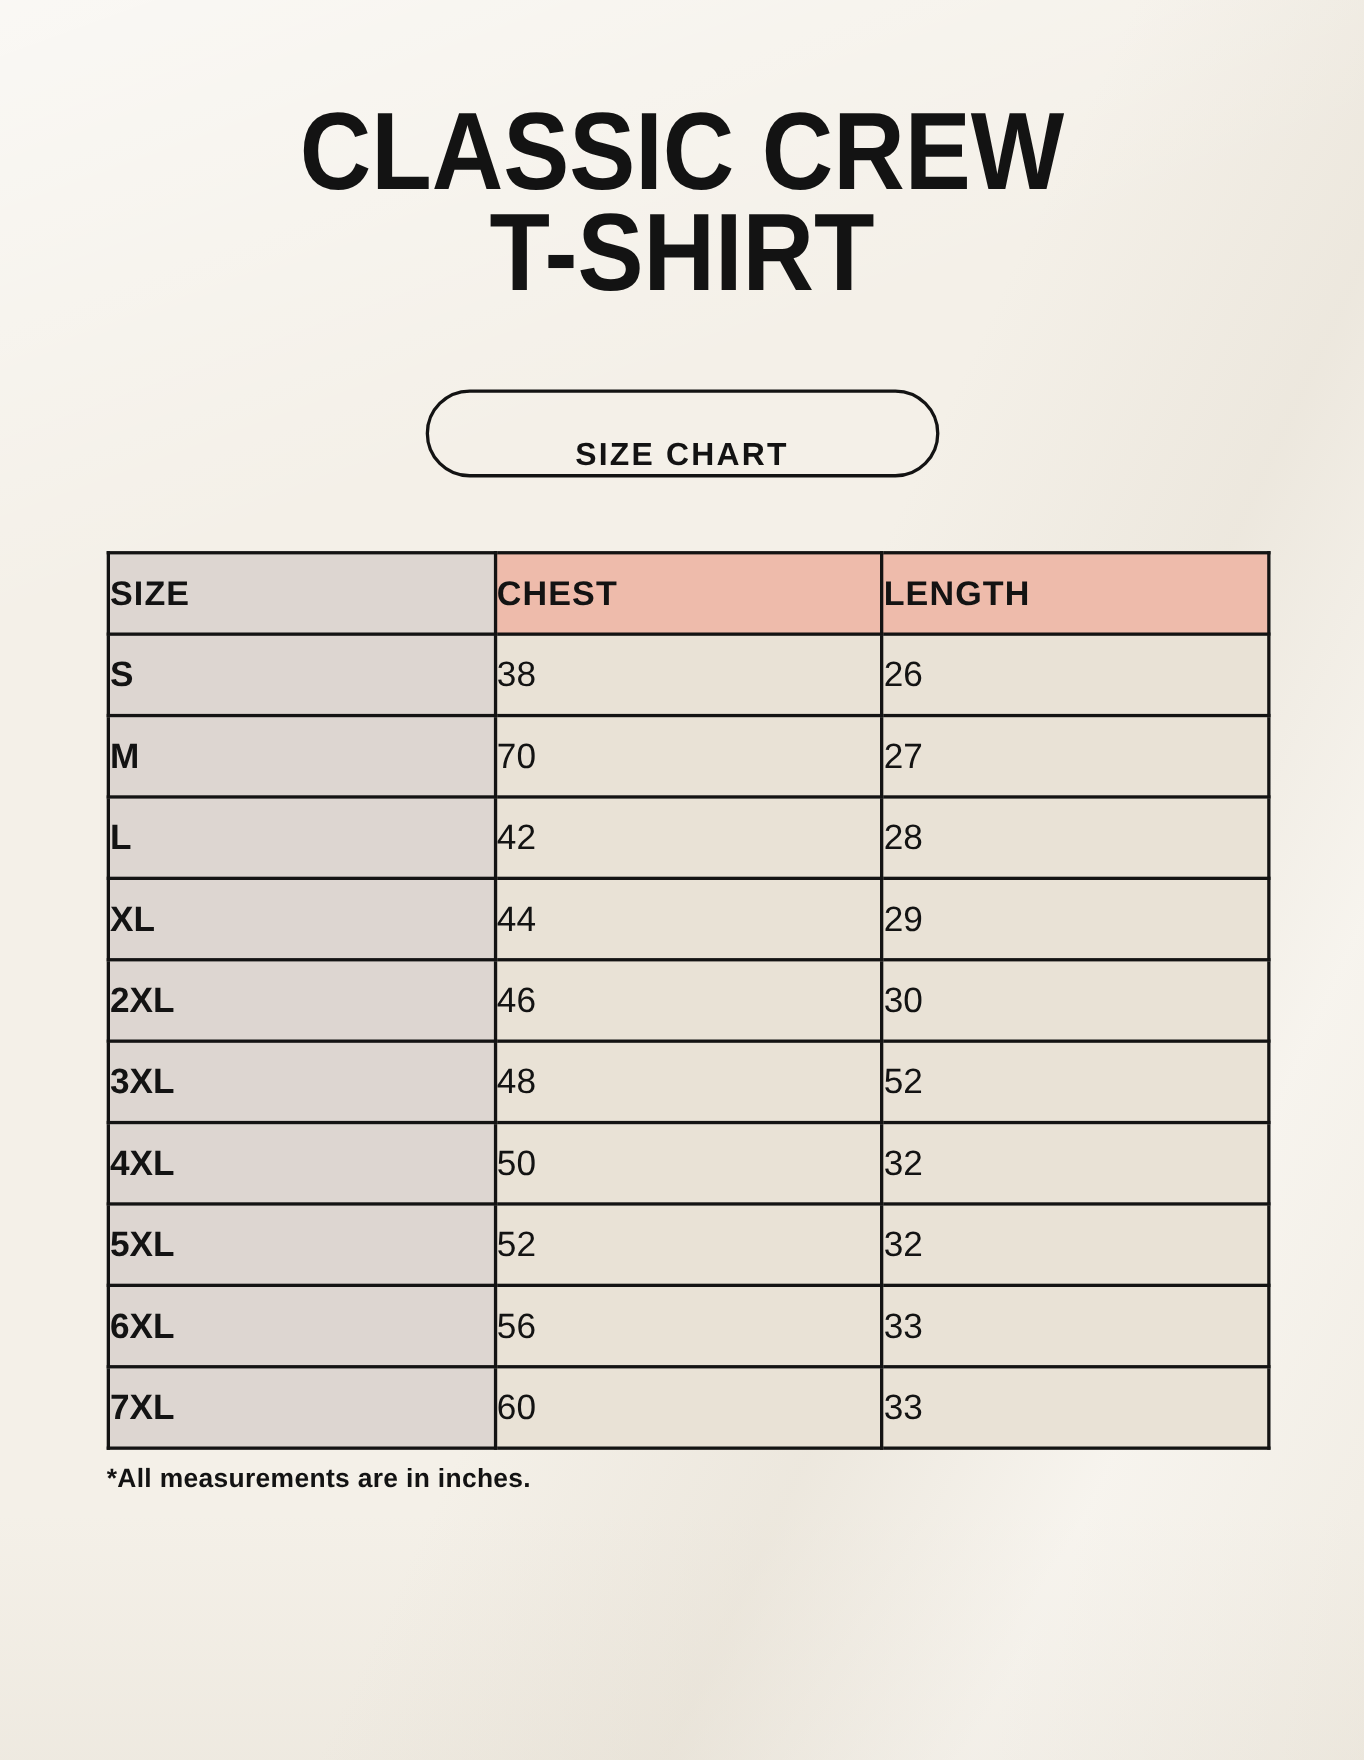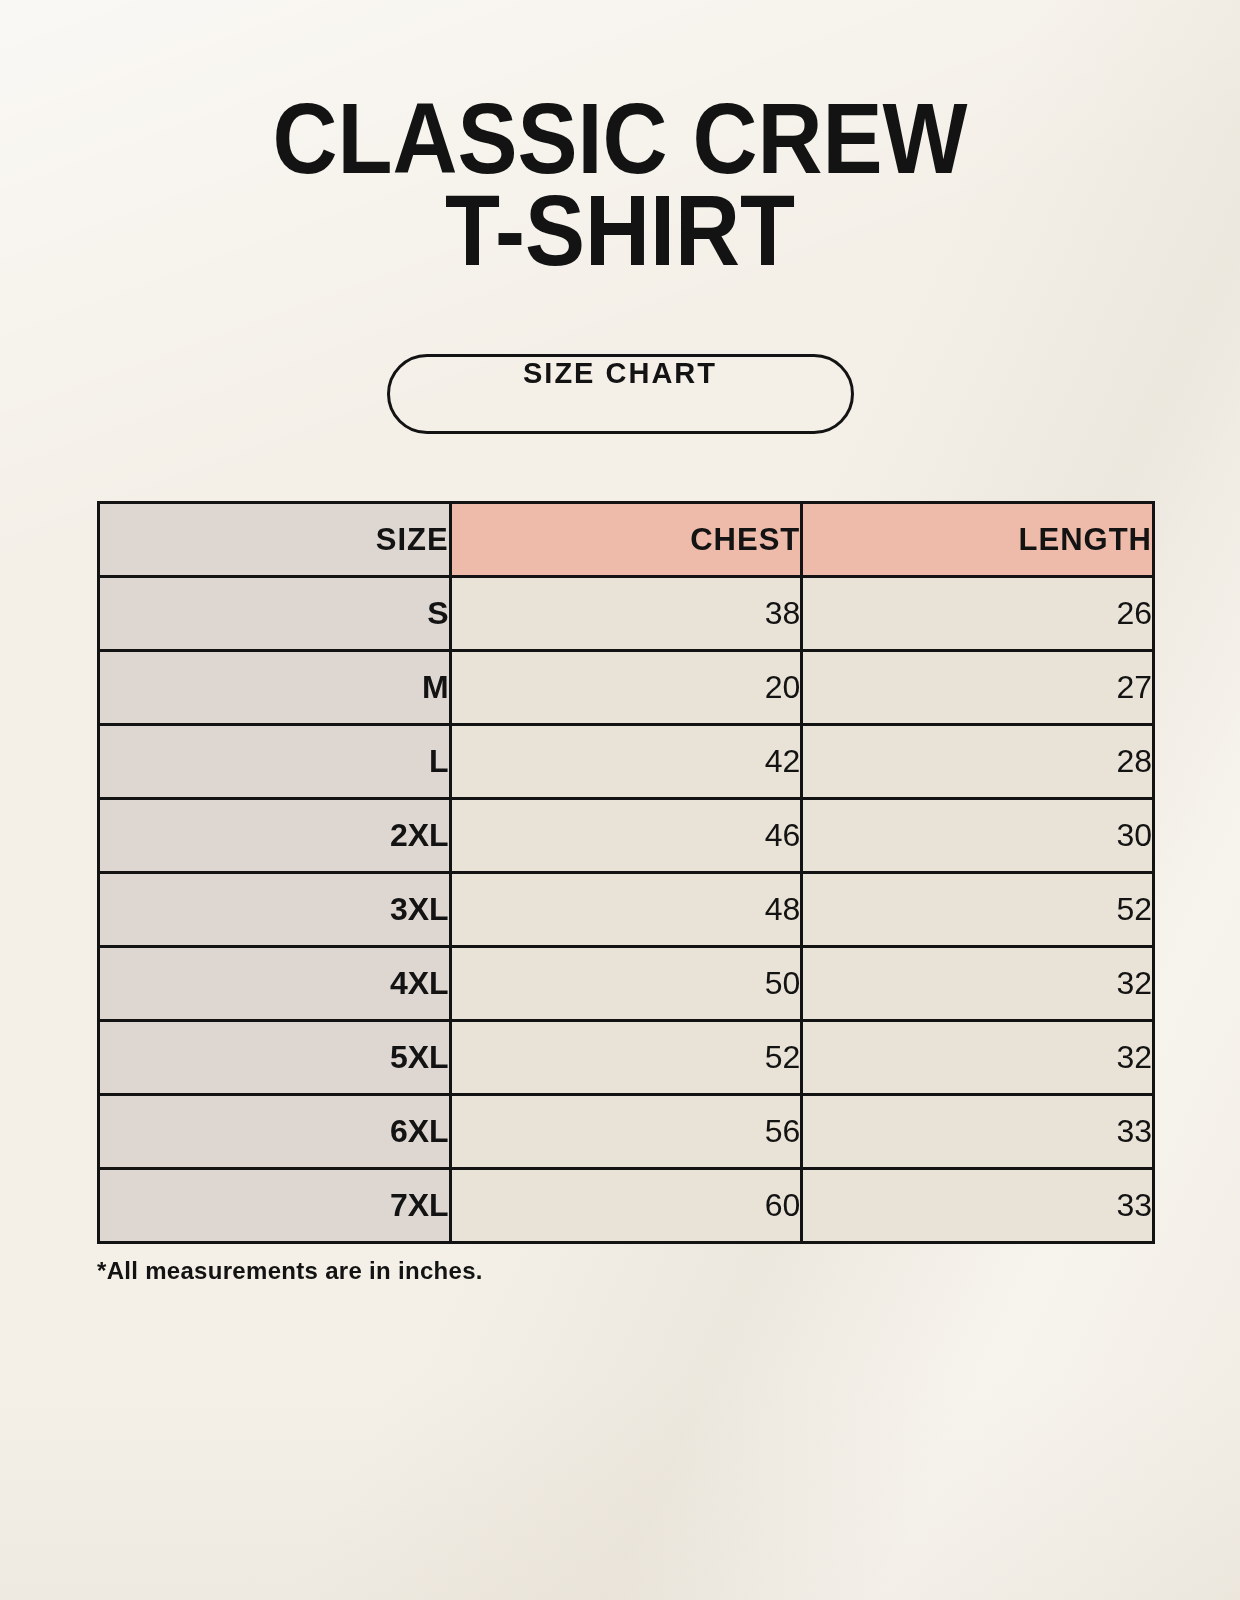--- a/index.html
+++ b/index.html
@@ -34,21 +34,21 @@
     font-weight: bold;
     line-height: 0.92;
     letter-spacing: 0px;
     transform: scaleX(0.90);
     transform-origin: 50% 50%;
     color: var(--text);
   }
   .title span { display: block; }
   .pill-button {
     display: flex;
-    align-items: flex-start;
+    align-items: flex-end;
     justify-content: center;
     width: 467px;
     height: 80px;
     margin: 78px auto 0;
     border: 3px solid var(--border);
     border-radius: 40px;
     background: transparent;
     font-size: 29px;
     font-weight: bold;
     letter-spacing: 2px;
@@ -57,21 +57,21 @@
   }
   .size-table {
     border-collapse: collapse;
     width: 1058px;
     margin: 67px 0 0 97px;
     table-layout: fixed;
   }
   .size-table th, .size-table td {
     border: 3px solid var(--border);
     height: 74px;
-    text-align: right;
+    text-align: left;
     vertical-align: middle;
     font-size: 32px;
     background: var(--cell);
     font-weight: normal;
   }
   .size-table thead th {
     font-weight: bold;
     font-size: 31px;
     letter-spacing: 1px;
     background: var(--header-accent);
@@ -113,27 +113,32 @@
         </tr>
     </thead>
     <tbody>
         <tr>
           <th class="size-col">S</th>
           <td>38</td>
           <td>26</td>
         </tr>
         <tr>
           <th class="size-col">M</th>
-          <td>20</td>
+          <td>70</td>
           <td>27</td>
         </tr>
         <tr>
           <th class="size-col">L</th>
           <td>42</td>
           <td>28</td>
+        </tr>
+        <tr>
+          <th class="size-col">XL</th>
+          <td>44</td>
+          <td>29</td>
         </tr>
         <tr>
           <th class="size-col">2XL</th>
           <td>46</td>
           <td>30</td>
         </tr>
         <tr>
           <th class="size-col">3XL</th>
           <td>48</td>
           <td>52</td>

